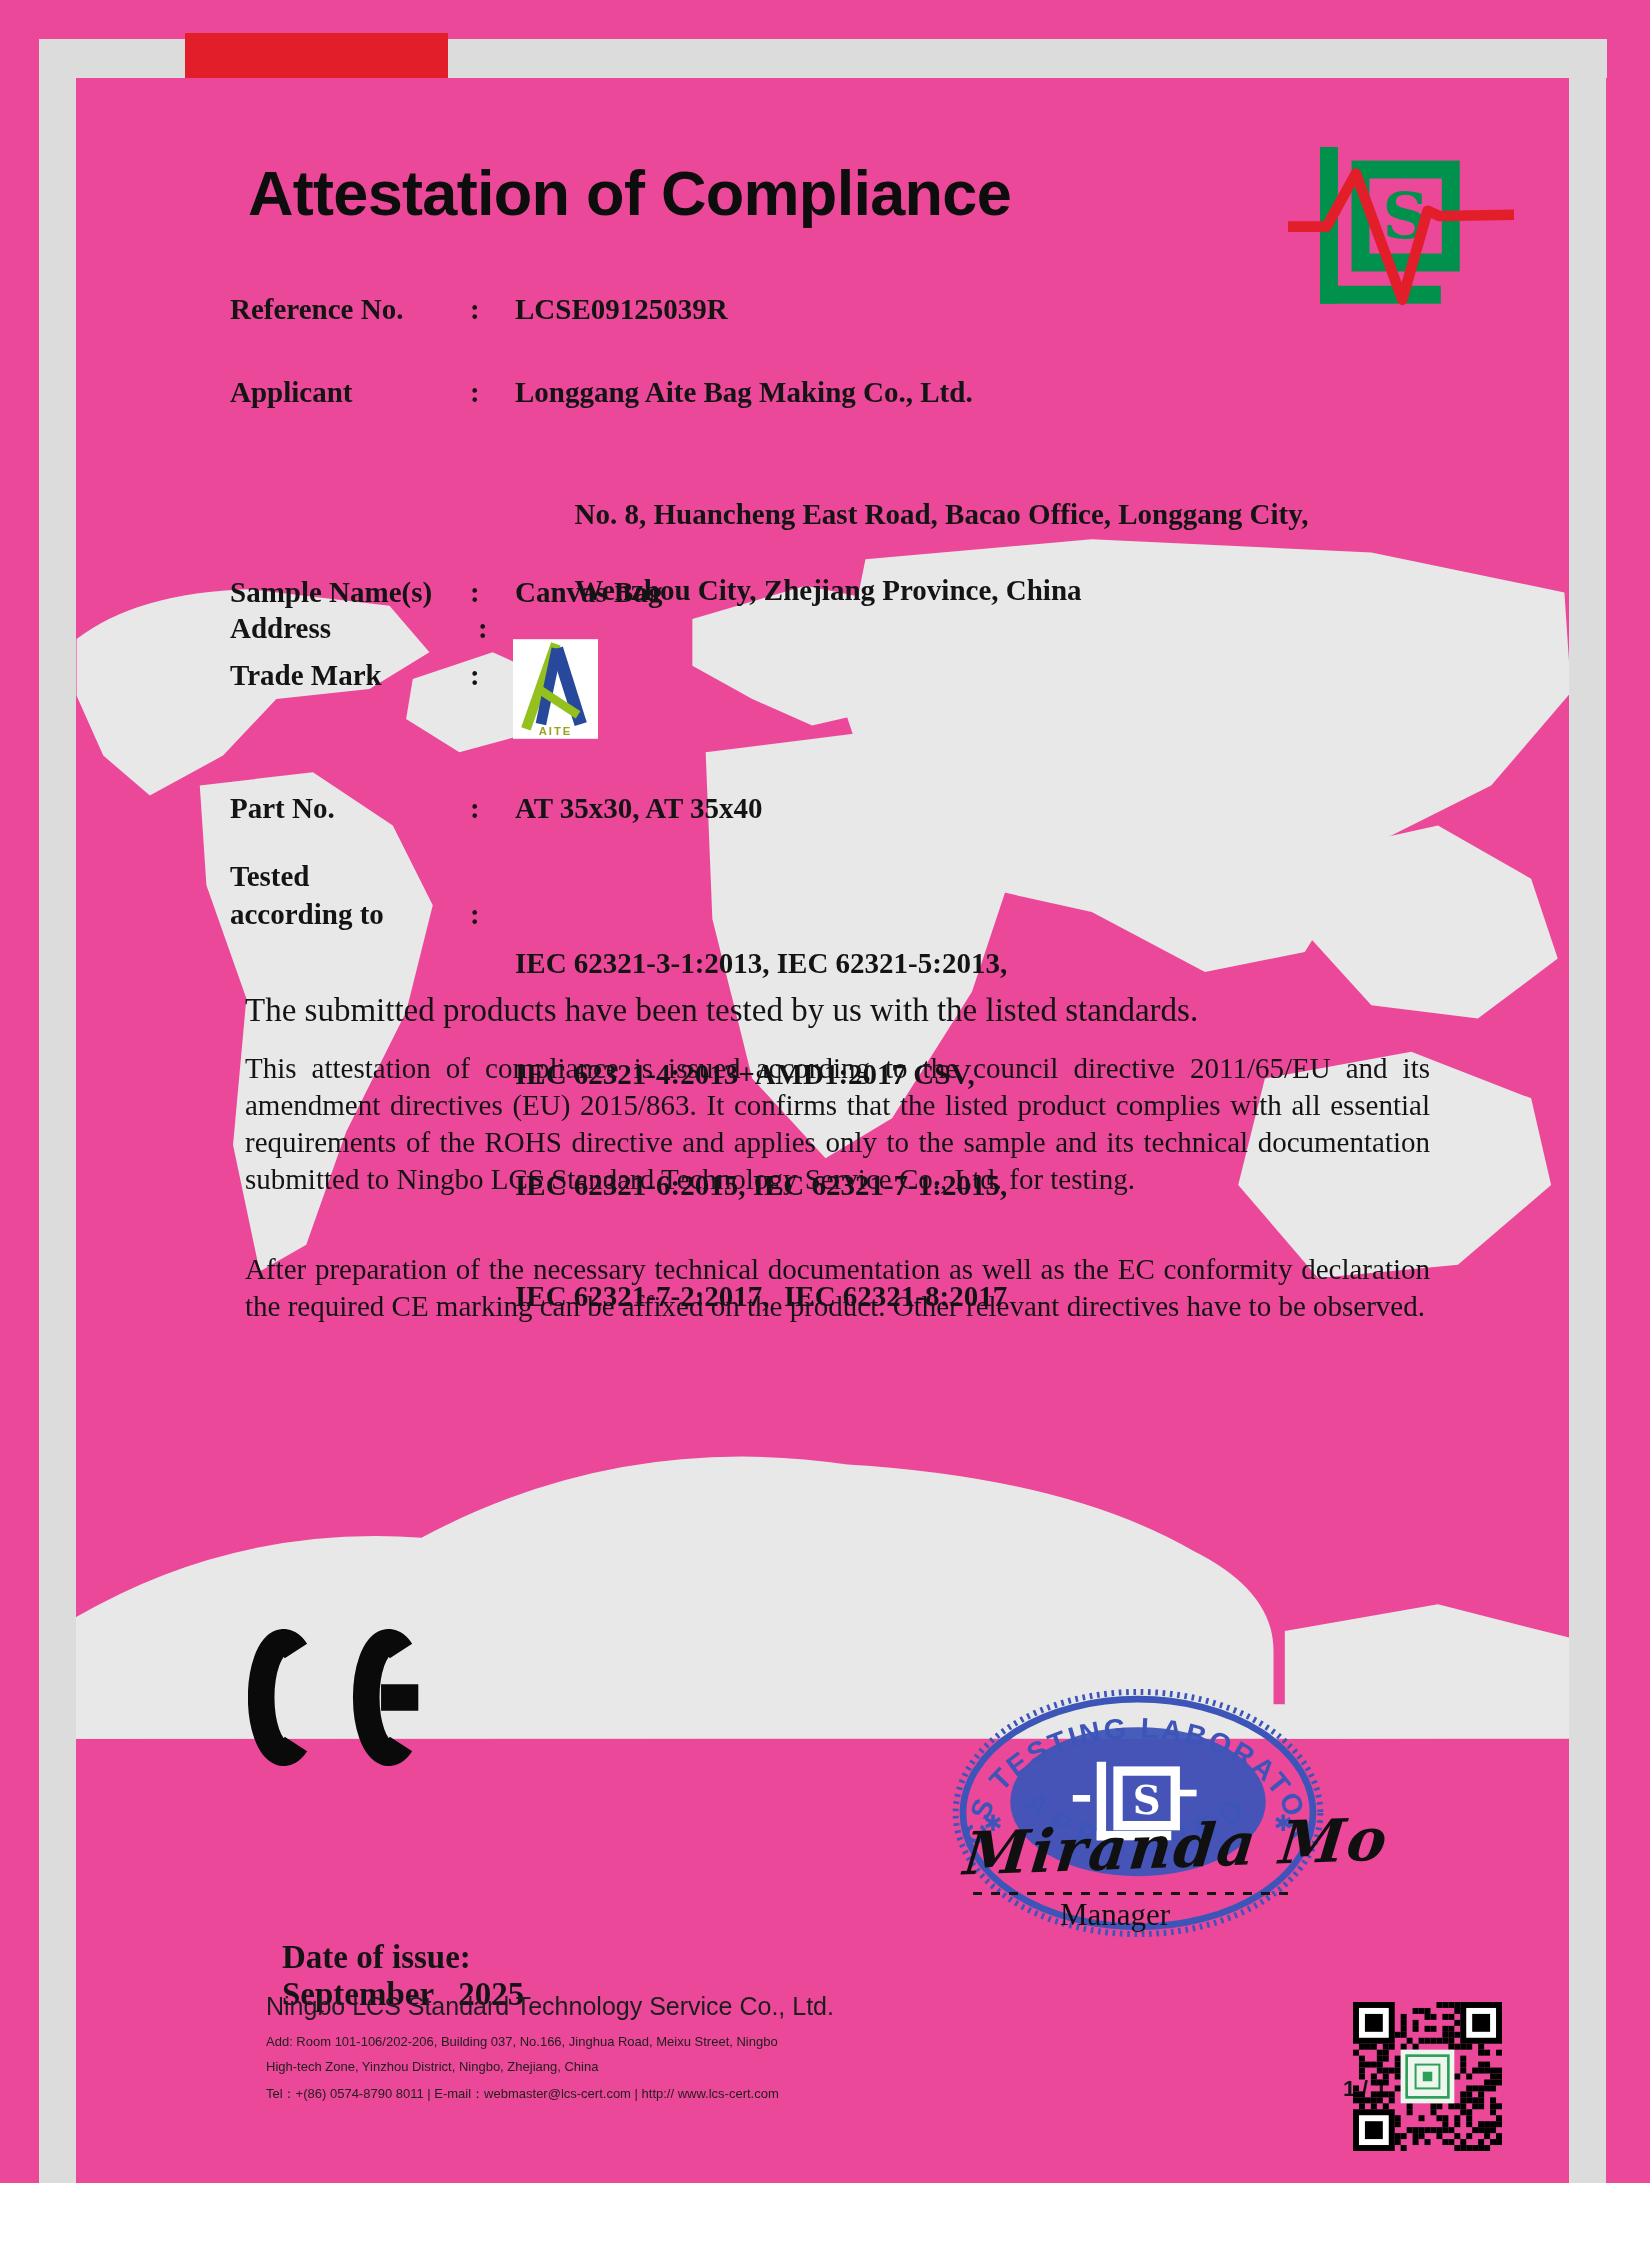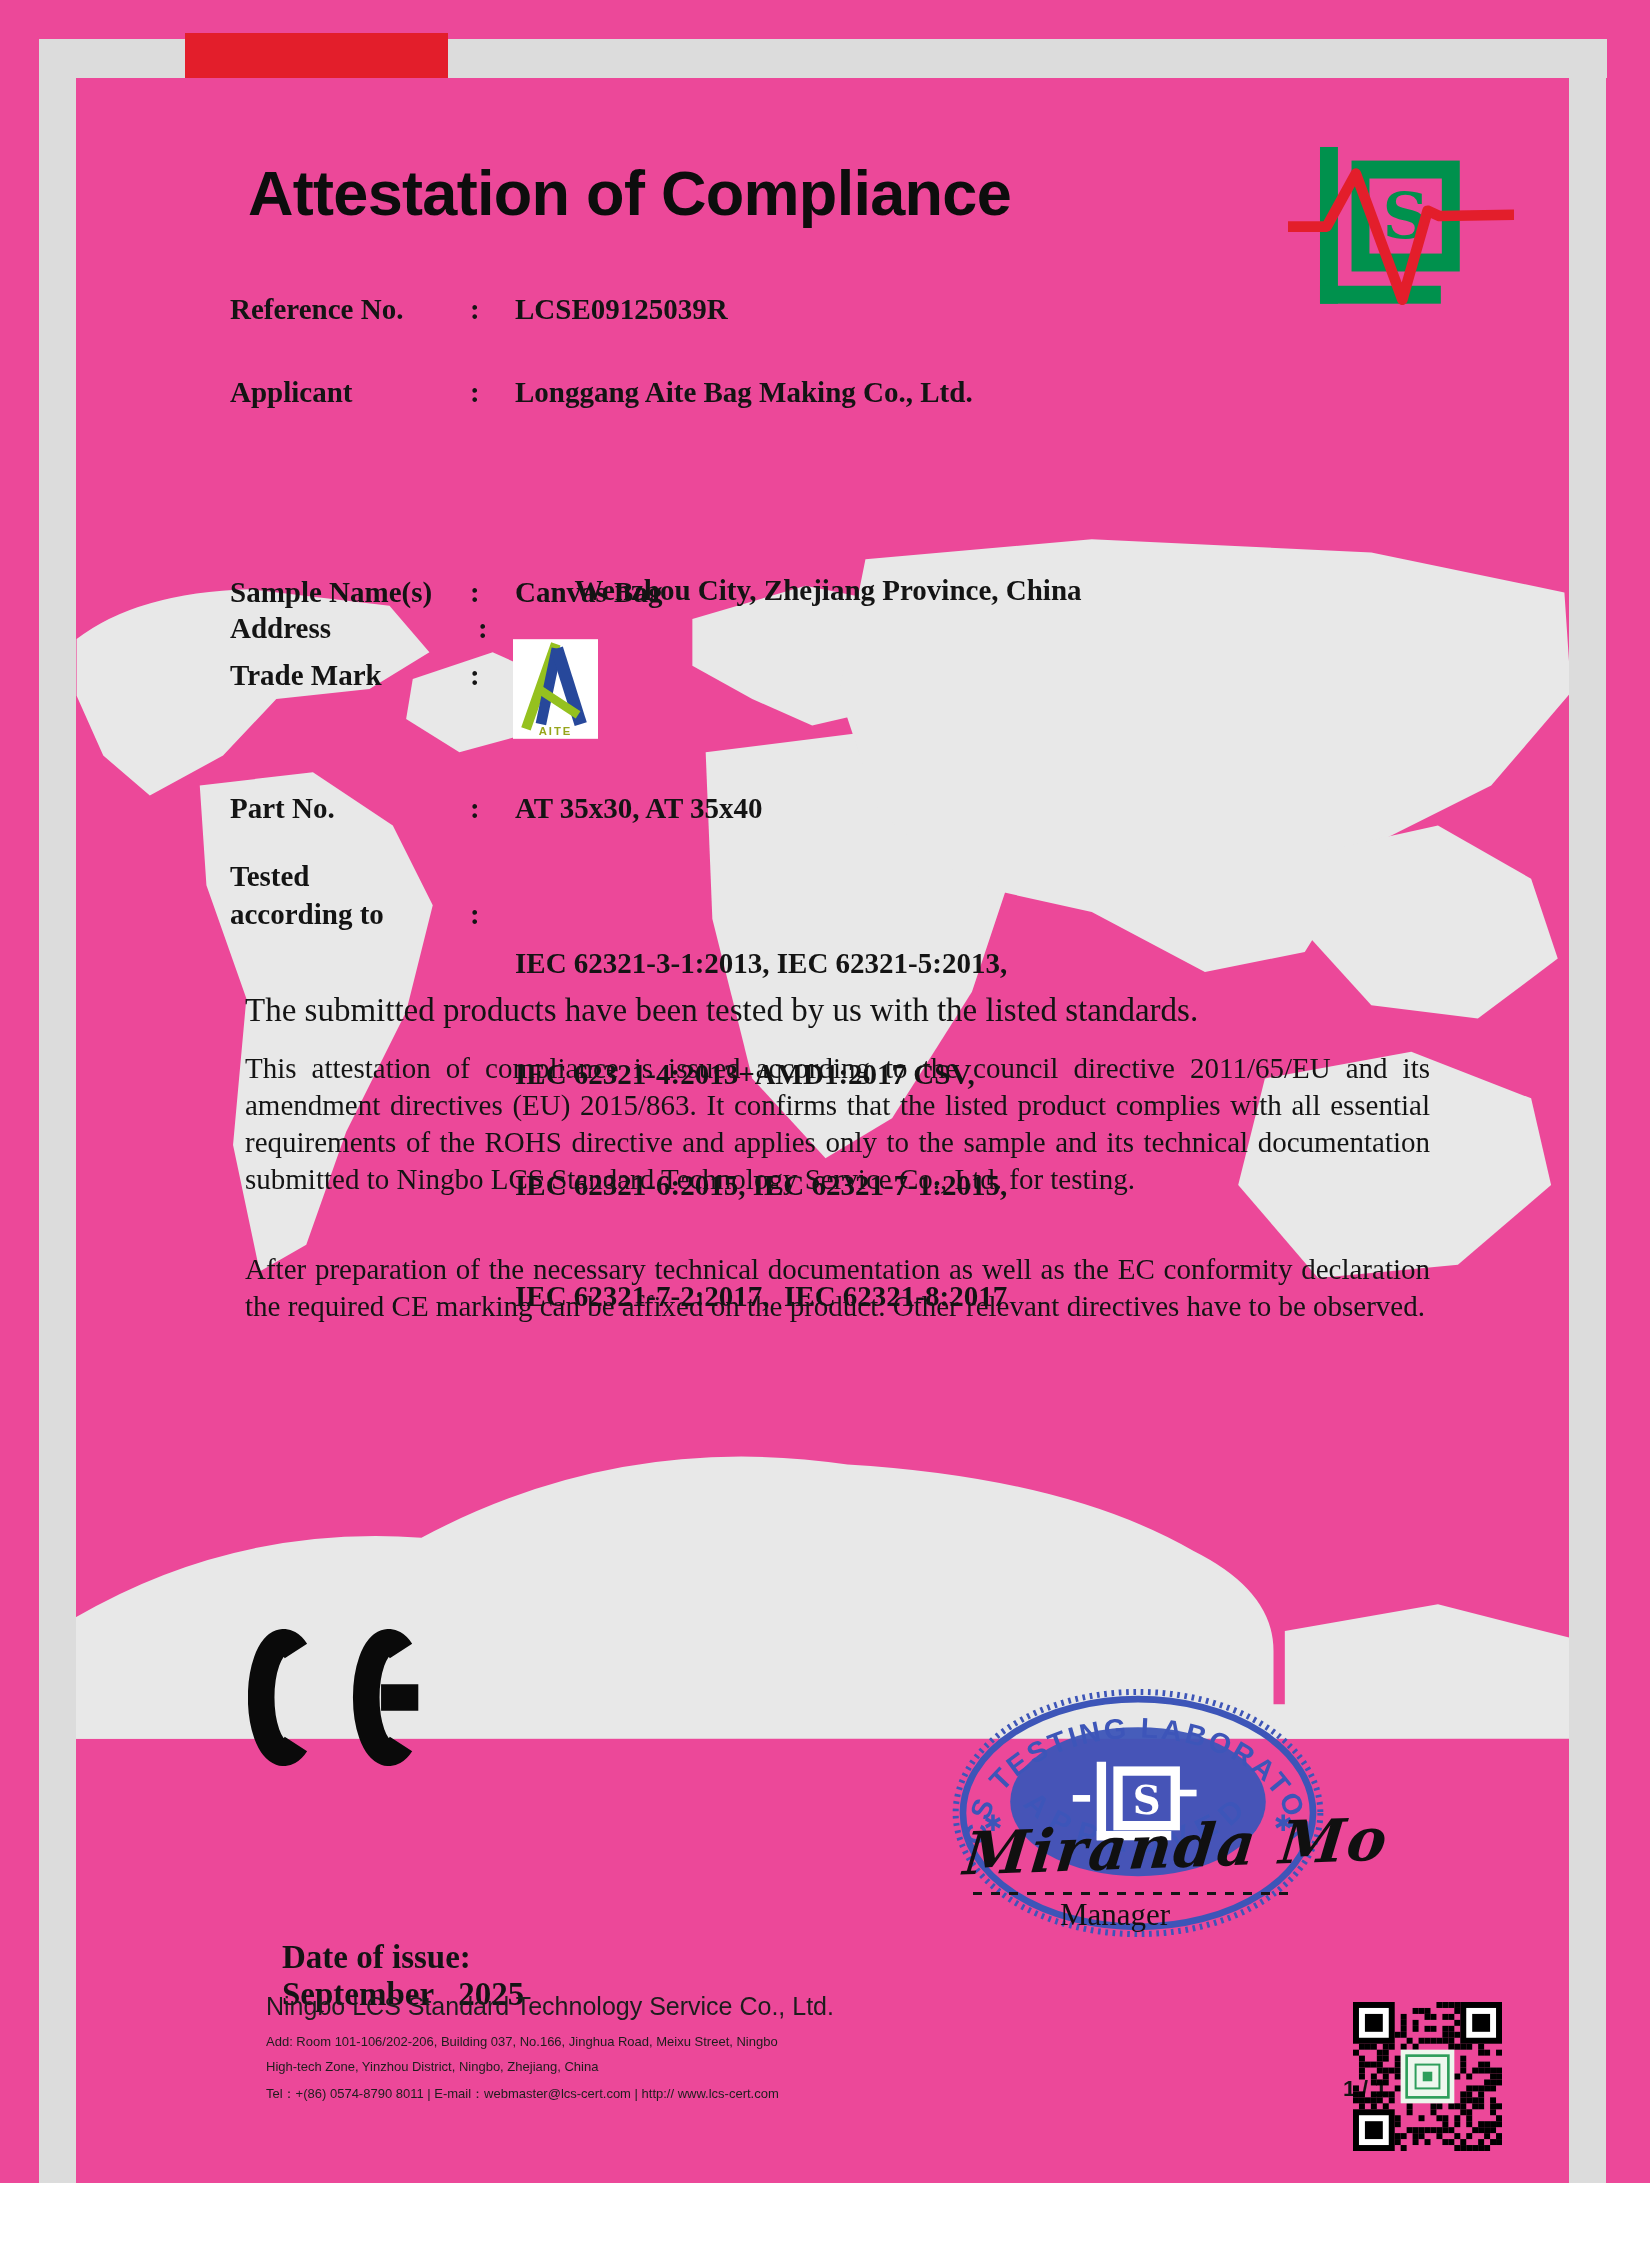--- a/index.html
+++ b/index.html
@@ -82,21 +82,21 @@
   <div class="abs row" style="left:230px;top:373px;">
     <span class="lbl">Applicant</span>
     <span class="col">:</span>
     <span class="val">Longgang Aite Bag Making Co., Ltd.</span>
   </div>
 
   <div class="abs row" style="left:230px;top:457px;gap:8px;">
     <span class="lbl">Address</span>
     <span class="col">:</span>
     <span class="val">
-      <br>
+      <span>No. 8, Huancheng East Road, Bacao Office, Longgang City,</span><br>
       <span>Wenzhou City, Zhejiang Province, China</span>
     </span>
   </div>
 
   <div class="abs row" style="left:230px;top:573px;">
     <span class="lbl">Sample Name(s)</span>
     <span class="col">:</span>
     <span class="val">Canvas Bag</span>
   </div>
 

